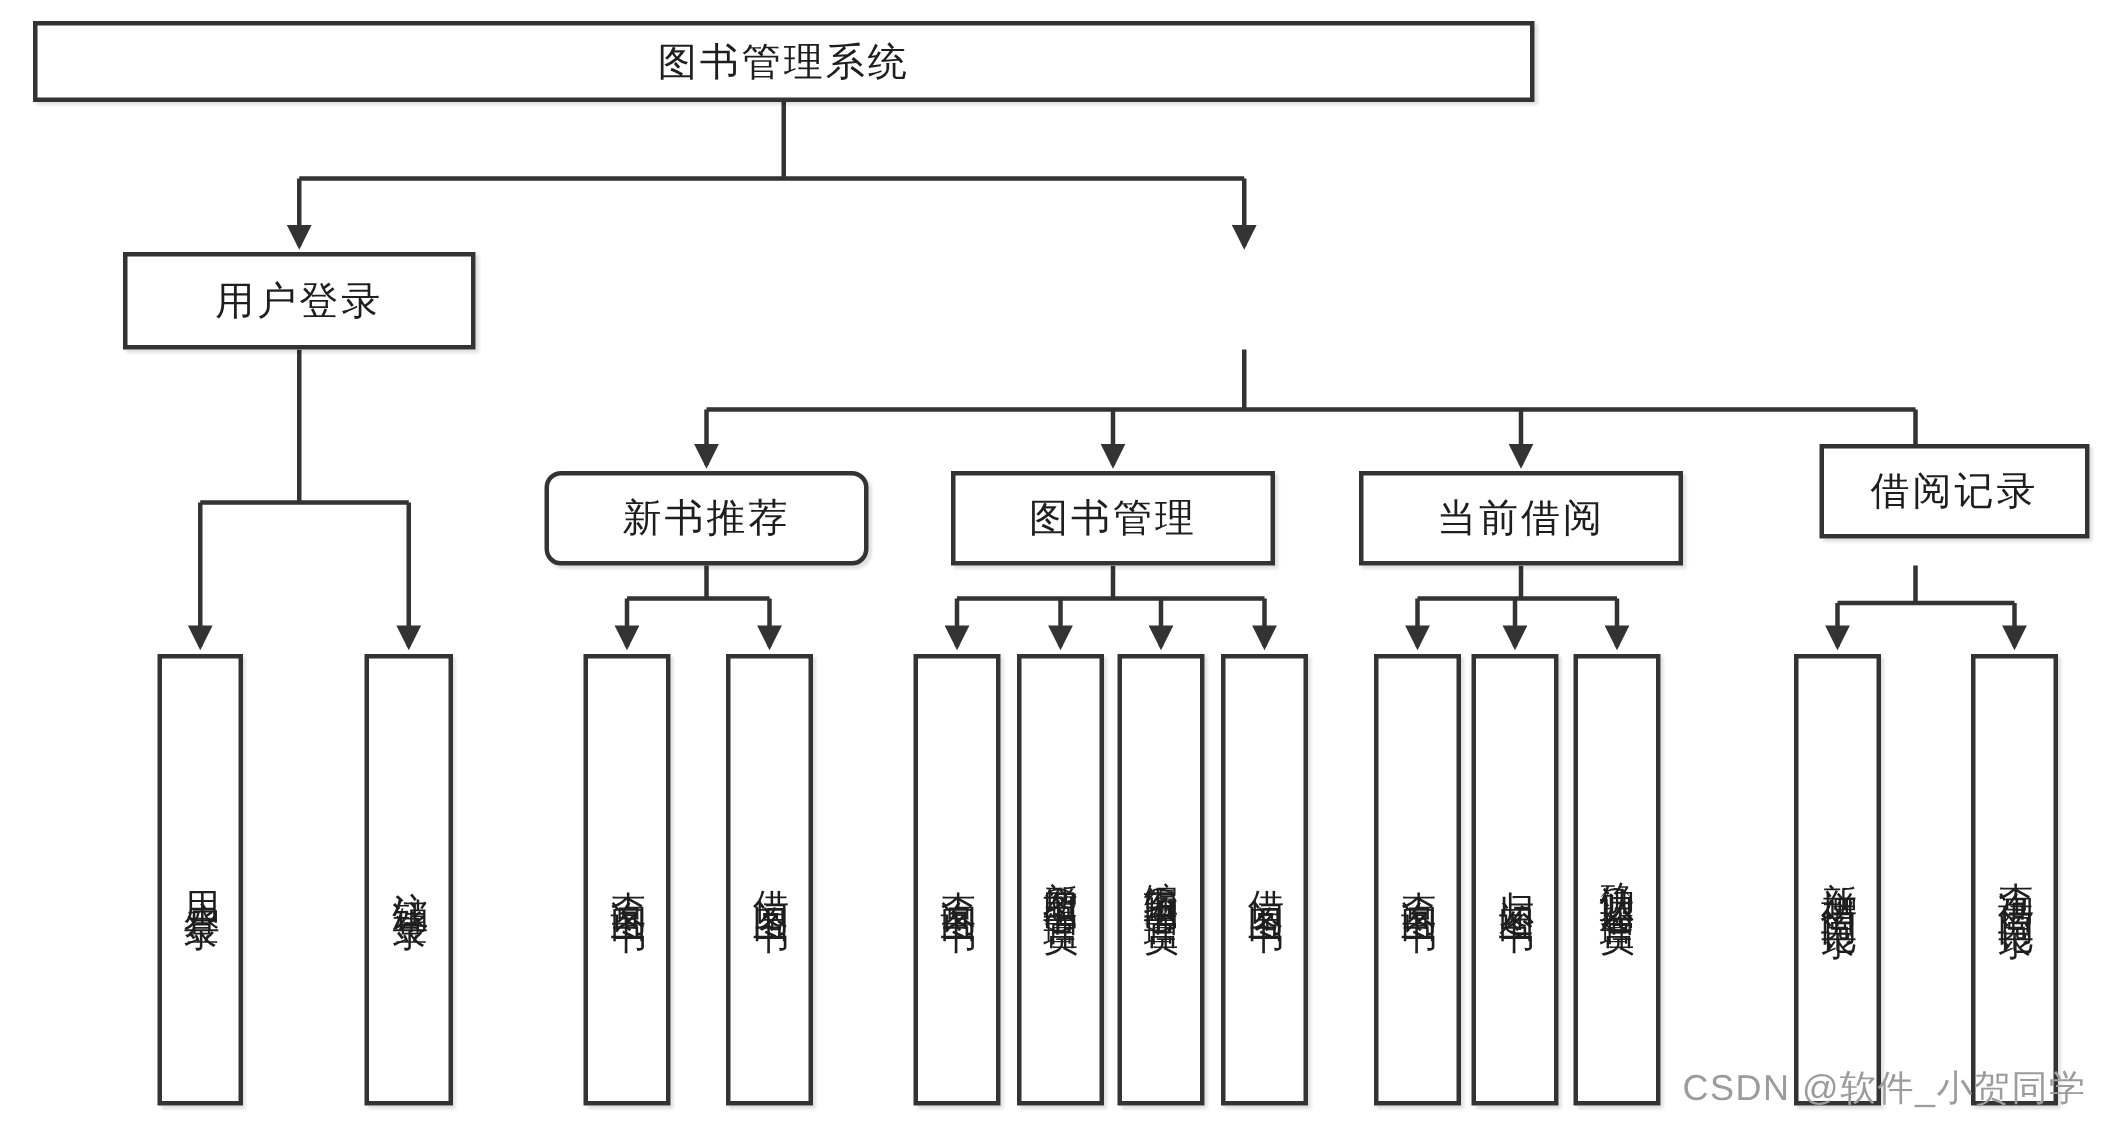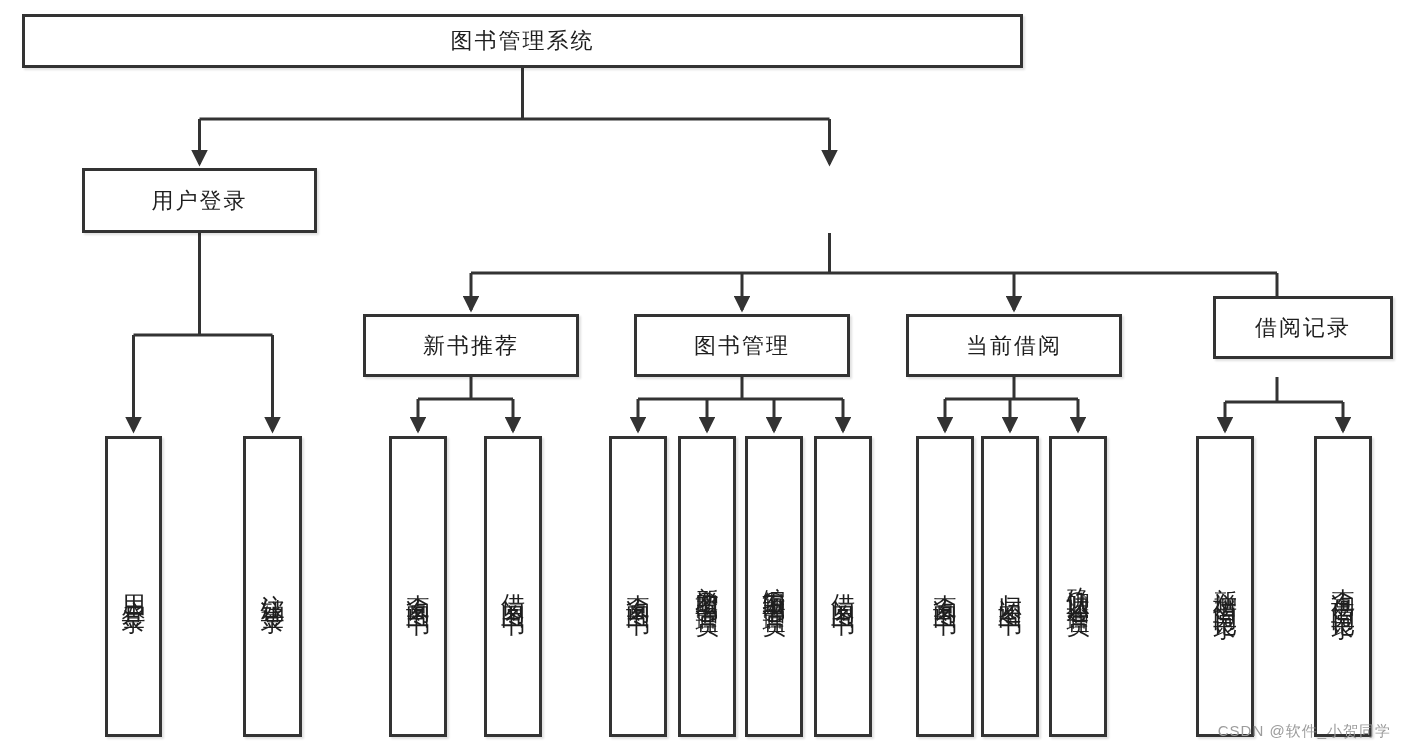--- a/index.html
+++ b/index.html
@@ -14,41 +14,41 @@
   .box{
     position:absolute;
     box-sizing:border-box;
     background:#ffffff;
     border:3px solid #333333;
     display:flex;align-items:center;justify-content:center;
     color:#1e1e1e;
     box-shadow:2px 2px 2px rgba(0,0,0,0.12);
   }
   .hlabel{
-    font-size:22px;
+    font-size:26px;
     letter-spacing:2px;
     white-space:nowrap;
     color:#1e1e1e;
   }
   .vtext{
     writing-mode:vertical-rl;
     text-orientation:mixed;
     font-size:24px;
     letter-spacing:6px;
     color:#1e1e1e;
     line-height:1;
   }
   .vtext.long{
     font-size:23px;
     letter-spacing:4px;
   }
   #watermark{
     position:absolute;
     right:14px;bottom:6px;
-    font-size:15px;
+    font-size:24px;
     color:#9c9c9c;
     letter-spacing:1px;
     white-space:nowrap;
   }
 </style>
 </head>
 <body>
 
 <div id="stage">
 
@@ -91,21 +91,21 @@
   </svg>
 
   <div class="box" style="left:22px;top:14px;width:1001px;height:54px;">
     <span class="hlabel">图书管理系统</span>
   </div>
 
   <div class="box" style="left:82px;top:168px;width:235px;height:65px;">
     <span class="hlabel">用户登录</span>
   </div>
 
-  <div class="box" style="left:363px;top:314px;width:216px;height:63px;">
+  <div class="box" style="left:363px;top:314px;width:216px;height:63px;border-radius:11px;">
     <span class="hlabel">新书推荐</span>
   </div>
   <div class="box" style="left:634px;top:314px;width:216px;height:63px;">
     <span class="hlabel">图书管理</span>
   </div>
   <div class="box" style="left:906px;top:314px;width:216px;height:63px;">
     <span class="hlabel">当前借阅</span>
   </div>
   <div class="box" style="left:1169px;top:296px;width:180px;height:63px;margin-left:44px;">
     <span class="hlabel">借阅记录</span>

